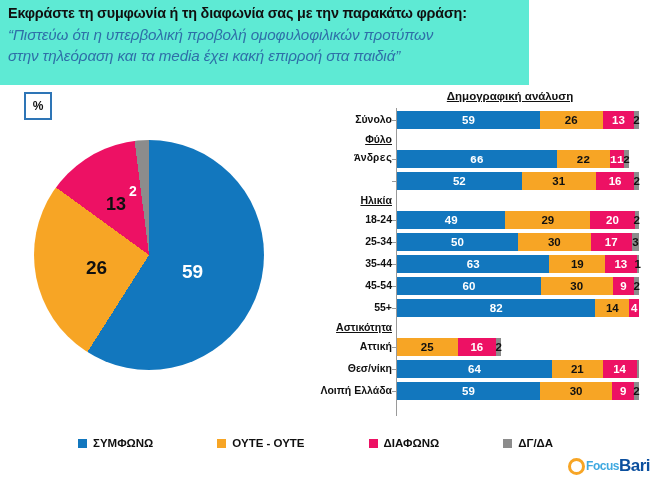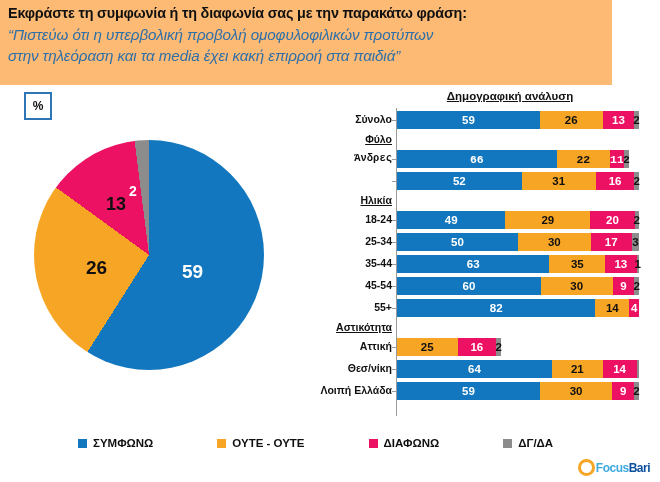--- a/index.html
+++ b/index.html
@@ -12,23 +12,23 @@
     background: #ffffff;
     font-family: "Liberation Sans", sans-serif;
     overflow: hidden;
     position: relative;
   }
 
   
   #header-banner {
     position: absolute;
     left: 0; top: 0;
-    width: 612px;
+    width: 529px;
     height: 85px;
-    background: #fdba74;
+    background: #5eead4;
     box-sizing: border-box;
     padding: 4px 8px 0 8px;
   }
   #header-title {
     font-size: 14.4px;
     font-weight: bold;
     color: #101010;
     letter-spacing: -0.2px;
     line-height: 1.35;
     white-space: nowrap;
@@ -228,21 +228,21 @@
     margin-right: 1px;
     box-sizing: border-box;
   }
   #logo-focus {
     font-size: 12px;
     font-weight: bold;
     color: #3FA9E0;
     letter-spacing: -0.5px;
   }
   #logo-bari {
-    font-size: 12px;
+    font-size: 17px;
     font-weight: bold;
     color: #0B4F9E;
     letter-spacing: -0.5px;
   }
 </style>
 </head>
 <body>
 
 <div id="header-banner">
   <div id="header-title">Εκφράστε τη συμφωνία ή τη διαφωνία σας με την παρακάτω φράση:</div>
@@ -327,21 +327,21 @@
           <div class="seg seg-dk" style="width: 7.26px;">
             <span class="outside" style="color: rgb(16, 16, 16);">3</span>
           </div>
         </div>
       </div>
       <div class="bar-row" style="top: 146px;">
         <div class="row-label">35-44</div>
         <div class="tick" style="top: 10px;"></div>
         <div class="bar-track">
           <div class="seg seg-agree" style="width: 152.46px;">63</div>
-          <div class="seg seg-neither" style="width: 55.66px;">35</div>
+          <div class="seg seg-neither" style="width: 55.66px;">19</div>
           <div class="seg seg-disagree" style="width: 31.46px;">13</div>
           <div class="seg seg-dk" style="width: 2.42px;">
             <span class="outside" style="color: rgb(16, 16, 16);">1</span>
           </div>
         </div>
       </div>
       <div class="bar-row" style="top: 168px;">
         <div class="row-label">45-54</div>
         <div class="tick" style="top: 10px;"></div>
         <div class="bar-track">

